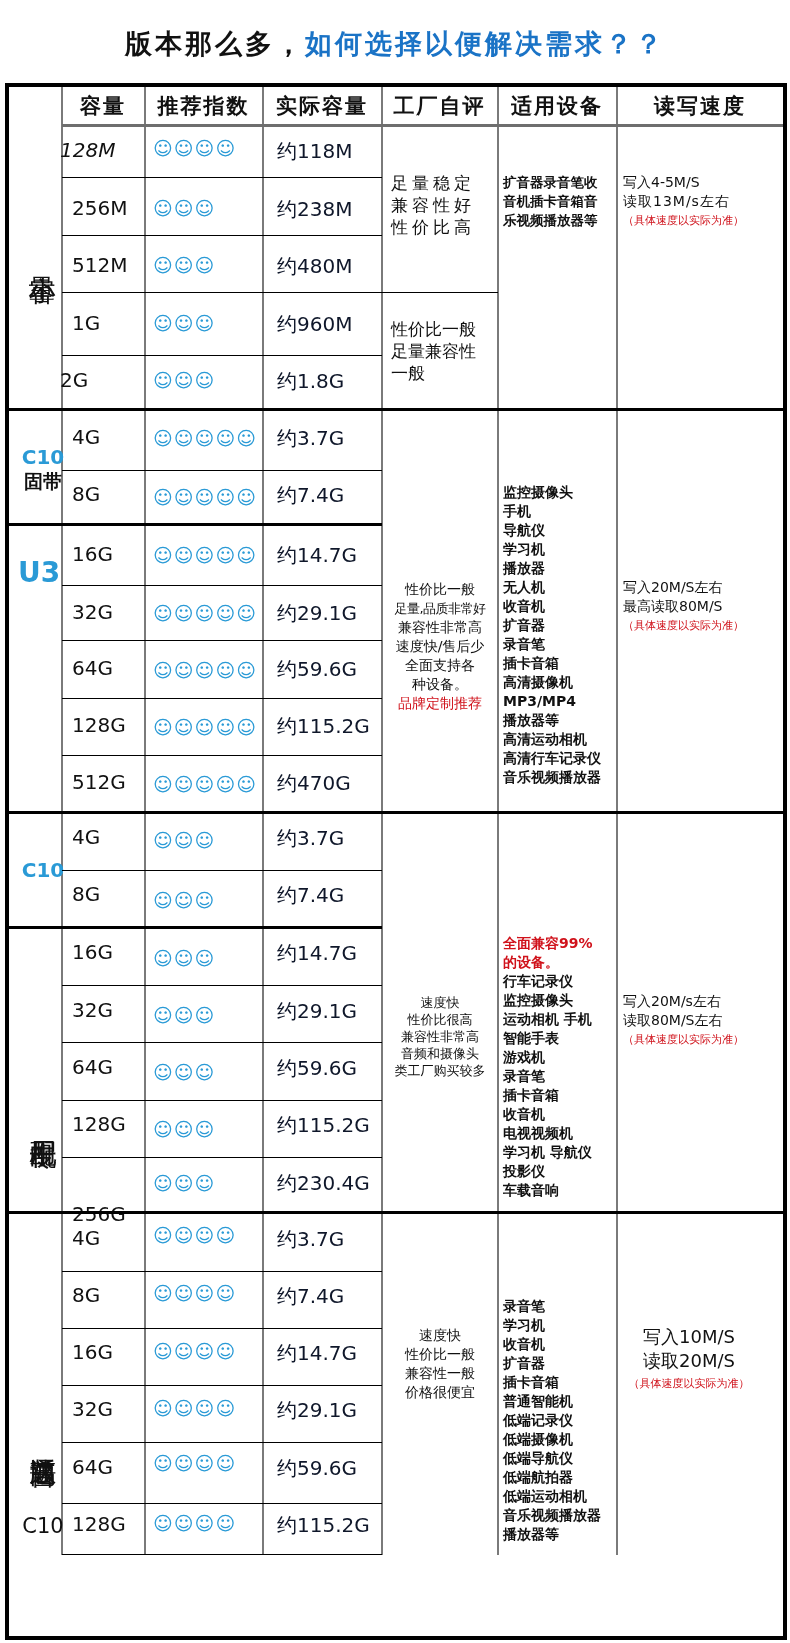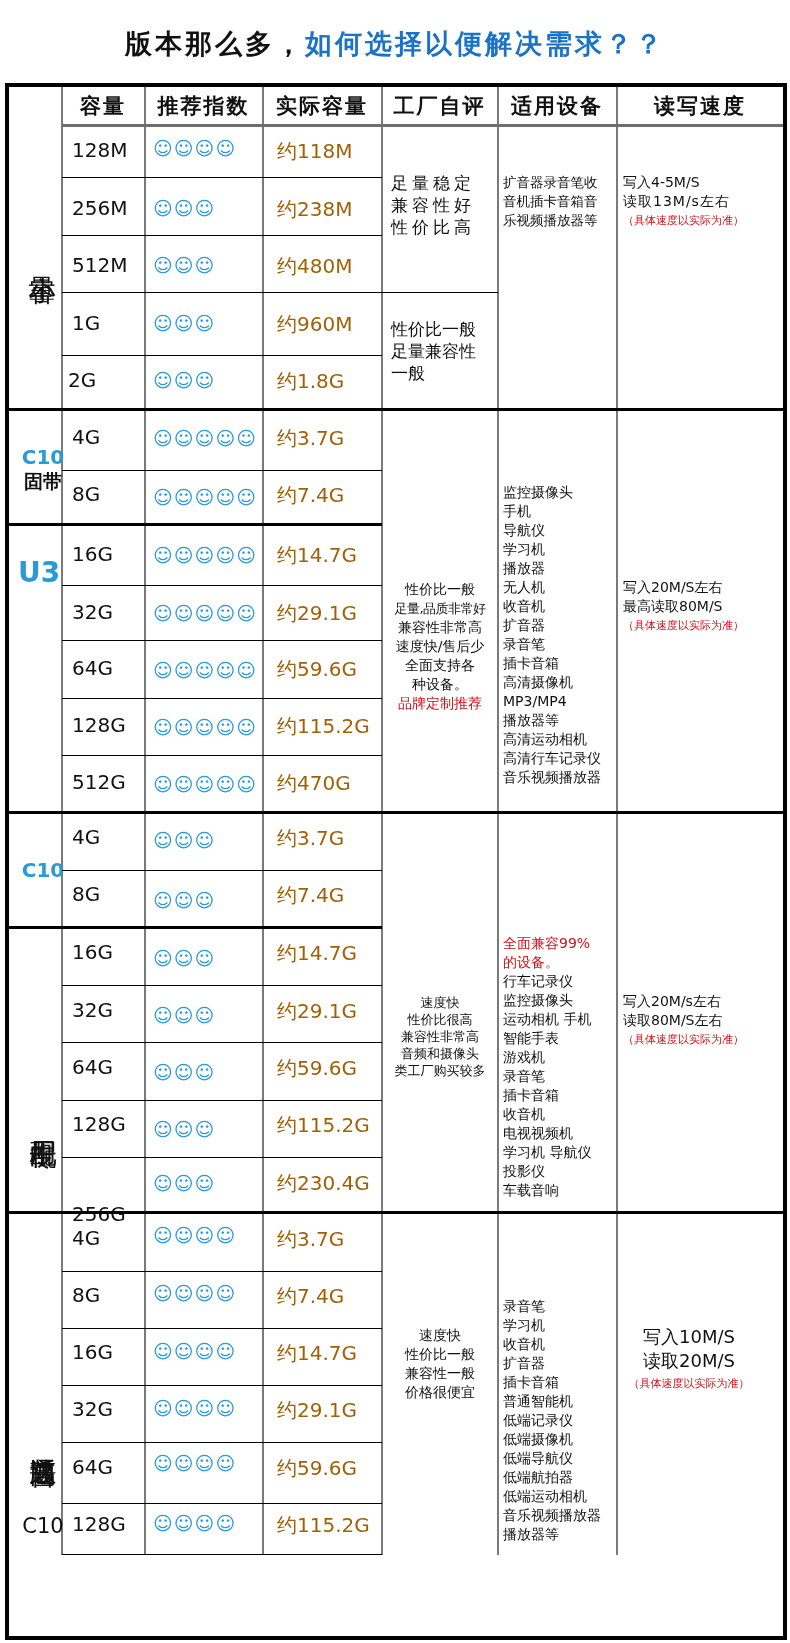--- a/index.html
+++ b/index.html
@@ -18,33 +18,33 @@
     border: 4px solid #000;
   }
   .vline { position: absolute; width: 2px; background: #7a7a7a; }
   .hline { position: absolute; height: 1px; background: #000; }
   .hthick { position: absolute; height: 3px; background: #000; }
   .hgray { position: absolute; height: 3px; background: #6e6e6e; }
 
   .hdr { position: absolute; top: 87px; height: 39px; font-size: 21px; font-weight: bold; text-align: center; line-height: 39px; letter-spacing: 2px; }
 
   .cap { position: absolute; font-size: 20px; color: #111; }
-  .actual { position: absolute; font-size: 20px; color: #a16207; }
+  .actual { position: absolute; font-size: 20px; color: #0f172a; }
   .stars { position: absolute; color: #2a9ad6; font-size: 19px; letter-spacing: 1px; }
 
   .grp { position: absolute; text-align: center; color: #111; margin-left: 8px; }
   .grp-vert { font-size: 27px; line-height: 31px; width: 50px; }
   .grp-blue { color: #2a9ad6; font-weight: bold; }
 
   .eval { position: absolute; font-size: 17px; line-height: 22px; color: #111; }
   .eval.small { font-size: 13px; line-height: 17px; text-align: center; }
   .eval.mid { font-size: 14px; line-height: 19px; text-align: center; }
   .red { color: #d0121b; }
 
-  .dev { position: absolute; font-size: 14px; line-height: 19px; color: #111; }
+  .dev { position: absolute; font-size: 14px; line-height: 19px; color: #111; font-weight: bold; }
   .speed { position: absolute; font-size: 14px; line-height: 19px; color: #111; }
   .speed .note { color: #d0121b; font-size: 11px; line-height: 20px; display: block; }
   .speed.big { font-size: 18px; line-height: 24px; text-align: center; }
 </style>
 </head>
 <body>
 
 <div class="title">
   <span class="blk">版本那么多，</span><span class="blu">如何选择以便解决需求？？</span>
 </div>
@@ -67,41 +67,41 @@
 <div class="hgray" style="left:62px; top:124px; width:721px;"></div>
 
 <div class="grp grp-vert" style="left:9px; top:205px; writing-mode: vertical-rl; height:100px; width:50px; line-height:50px;">小容量</div>
 
 <div class="hline" style="left:62px; top:177px; width:320px;"></div>
 <div class="hline" style="left:62px; top:235px; width:320px;"></div>
 <div class="hline" style="left:62px; top:292px; width:436px;"></div>
 <div class="hline" style="left:62px; top:355px; width:320px;"></div>
 
 <div>
-  <span class="cap" style="left:72px; top:138px;">128M</span>
+  <span class="cap" style="left:60px; top:138px;font-style:italic;">128M</span>
   <span class="stars" style="left:153px; top:137px;">☺☺☺☺</span>
   <span class="actual" style="left:277px; top:138px;">约118M</span>
 </div>
 <div>
   <span class="cap" style="left:72px; top:196px;">256M</span>
   <span class="stars" style="left:153px; top:197px;">☺☺☺</span>
   <span class="actual" style="left:277px; top:196px;">约238M</span>
 </div>
 <div>
   <span class="cap" style="left:72px; top:253px;">512M</span>
   <span class="stars" style="left:153px; top:254px;">☺☺☺</span>
   <span class="actual" style="left:277px; top:253px;">约480M</span>
 </div>
 <div>
   <span class="cap" style="left:72px; top:311px;">1G</span>
   <span class="stars" style="left:153px; top:312px;">☺☺☺</span>
   <span class="actual" style="left:277px; top:311px;">约960M</span>
 </div>
 <div>
-  <span class="cap" style="left:68px; top:368px;text-align:right;">2G</span>
+  <span class="cap" style="left:60px; top:368px;text-align:right;">2G</span>
   <span class="stars" style="left:153px; top:369px;">☺☺☺</span>
   <span class="actual" style="left:277px; top:368px;">约1.8G</span>
 </div>
 
 <div class="eval" style="left:391px; top:172px; letter-spacing:4px;">
   <div>足量稳定</div>
   <div>兼容性好</div>
   <div>性价比高</div>
 </div>
 <div class="eval" style="left:391px; top:318px;">

